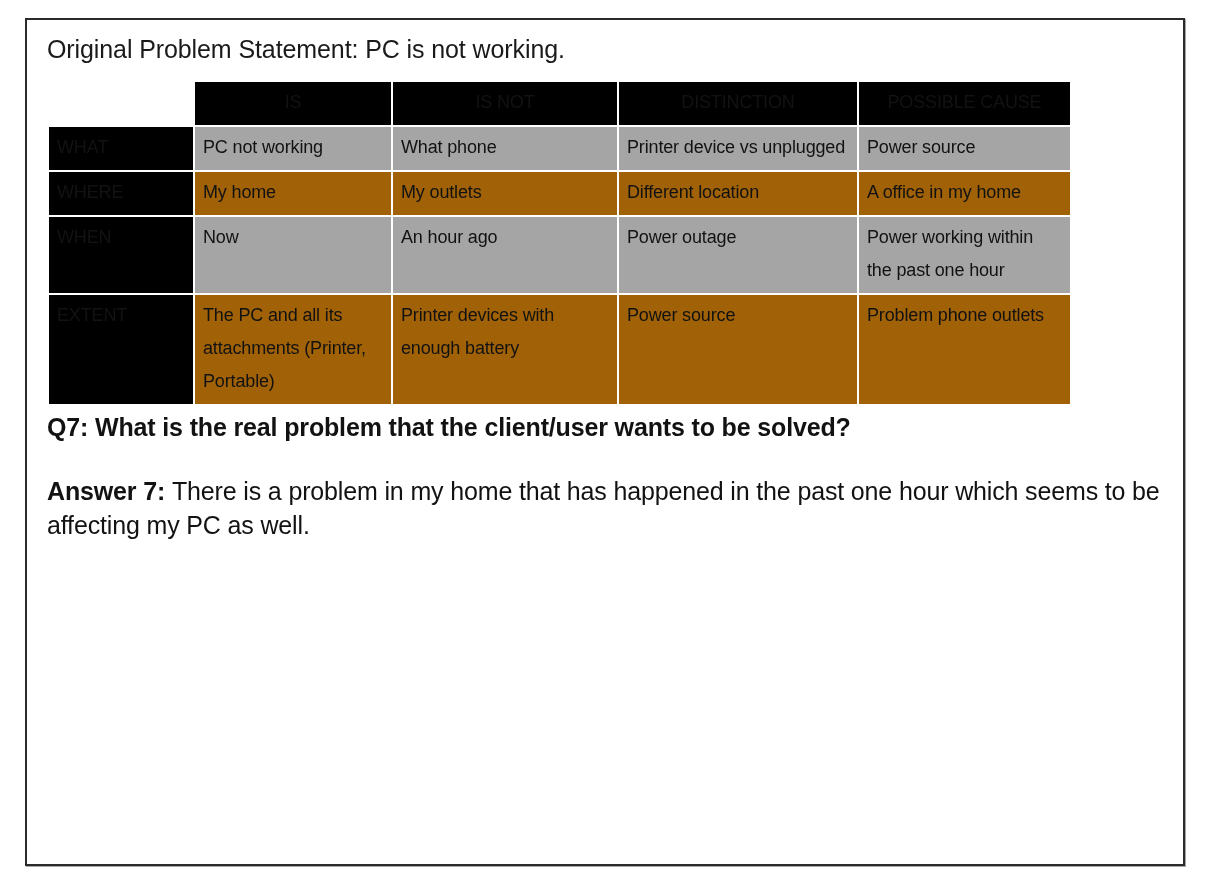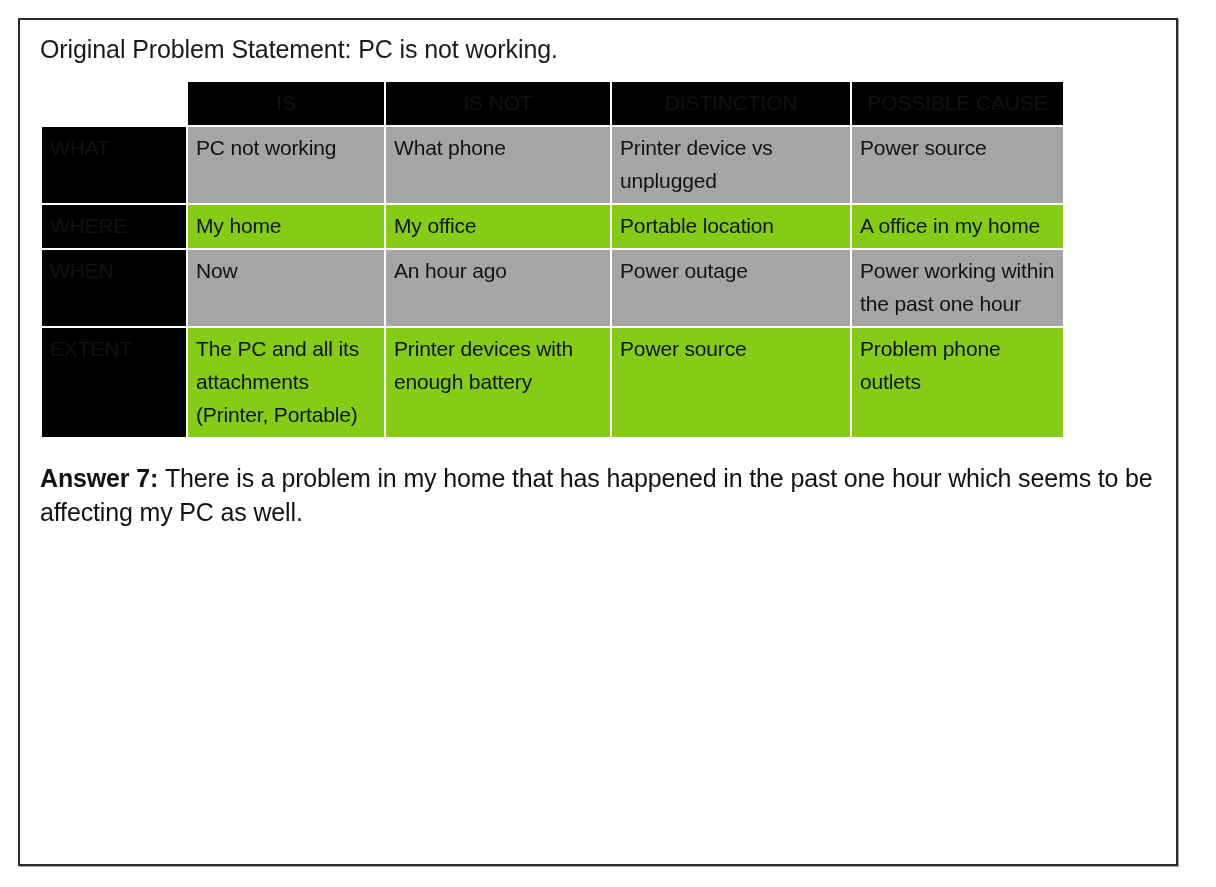--- a/index.html
+++ b/index.html
@@ -10,21 +10,21 @@
     height: 887px;
     overflow: hidden;
   }
   body {
     font-family: "Liberation Sans", sans-serif;
     color: #000000;
   }
 
   .page-frame {
     position: absolute;
-    left: 18px;
+    left: 25px;
     top: 18px;
     width: 1160px;
     height: 848px;
     border: 2px solid #2b2b2b;
     background: #ffffff;
     box-sizing: border-box;
     box-shadow: 1px 1px 0 rgba(0,0,0,0.35);
   }
 
   .inner {
@@ -49,21 +49,21 @@
     border-collapse: separate;
     border-spacing: 2px;
     width: 1013px;
     margin-left: 0px;
     table-layout: fixed;
   }
 
   .matrix td, .matrix th {
     padding: 4px 8px 6px 8px;
     vertical-align: top;
-    font-size: 21px;
+    font-size: 18px;
     line-height: 33px;
     font-weight: 400;
     color: #121212;
     letter-spacing: -0.15px;
     box-sizing: border-box;
   }
 
   
   col.c-label { width: 144px; }
   col.c-is    { width: 196px; }
@@ -91,35 +91,35 @@
     background: #000000;
     color: #ffffff;
     font-weight: bold;
     font-size: 23px;
     line-height: 30px;
     letter-spacing: 0.2px;
     padding-top: 6px;
   }
 
   .cell-dark  { background: #a5a5a5; }
-  .cell-light { background: #84cc16; }
+  .cell-light { background: #a16207; }
 
   
   .qa-block {
     margin-top: 4px;
   }
   .qa-line {
     font-size: 25px;
     line-height: 34px;
     letter-spacing: -0.15px;
     color: #121212;
     margin: 0;
   }
   .q-line { font-weight: bold; margin-top: 4px; }
-  .a-line { margin-top: 22px; font-weight: 400; }
+  .a-line { margin-top: 30px; font-weight: 400; }
   .a-lead { font-weight: bold; }
 </style>
 </head>
 <body>
 
 <div class="page-frame">
   <div class="inner">
 
     <p class="problem-statement">Original Problem Statement: PC is not working.</p>
 
@@ -148,22 +148,22 @@
           <td class="rowlabel">WHAT</td>
           <td class="cell-dark">PC not working</td>
           <td class="cell-dark">What phone</td>
           <td class="cell-dark">Printer device vs unplugged</td>
           <td class="cell-dark">Power source</td>
         </tr>
 
         <tr>
           <td class="rowlabel">WHERE</td>
           <td class="cell-light">My home</td>
-          <td class="cell-light">My office</td>
-          <td class="cell-light">Portable location</td>
+          <td class="cell-light">My outlets</td>
+          <td class="cell-light">Different location</td>
           <td class="cell-light">A office in my home</td>
         </tr>
 
         <tr>
           <td class="rowlabel">WHEN</td>
           <td class="cell-dark">Now</td>
           <td class="cell-dark">An hour ago</td>
           <td class="cell-dark">Power outage</td>
           <td class="cell-dark">Power working within the past one hour</td>
         </tr>
@@ -173,19 +173,22 @@
           <td class="cell-light">The PC and all its attachments (Printer, Portable)</td>
           <td class="cell-light">Printer devices with enough battery</td>
           <td class="cell-light">Power source</td>
           <td class="cell-light">Problem phone outlets</td>
         </tr>
 
       </tbody>
     </table>
 
     <div class="qa-block">
+      <p class="qa-line q-line">
+        <span>Q7: What is the real problem that the client/user wants to be solved?</span>
+      </p>
       <p class="qa-line a-line">
         <span class="a-lead">Answer 7:</span><span>&nbsp;</span><span>There is a problem in my home that has happened in the past one hour which seems to be affecting my PC as well.</span>
       </p>
     </div>
 
   </div>
 </div>
 
 </body></html>

